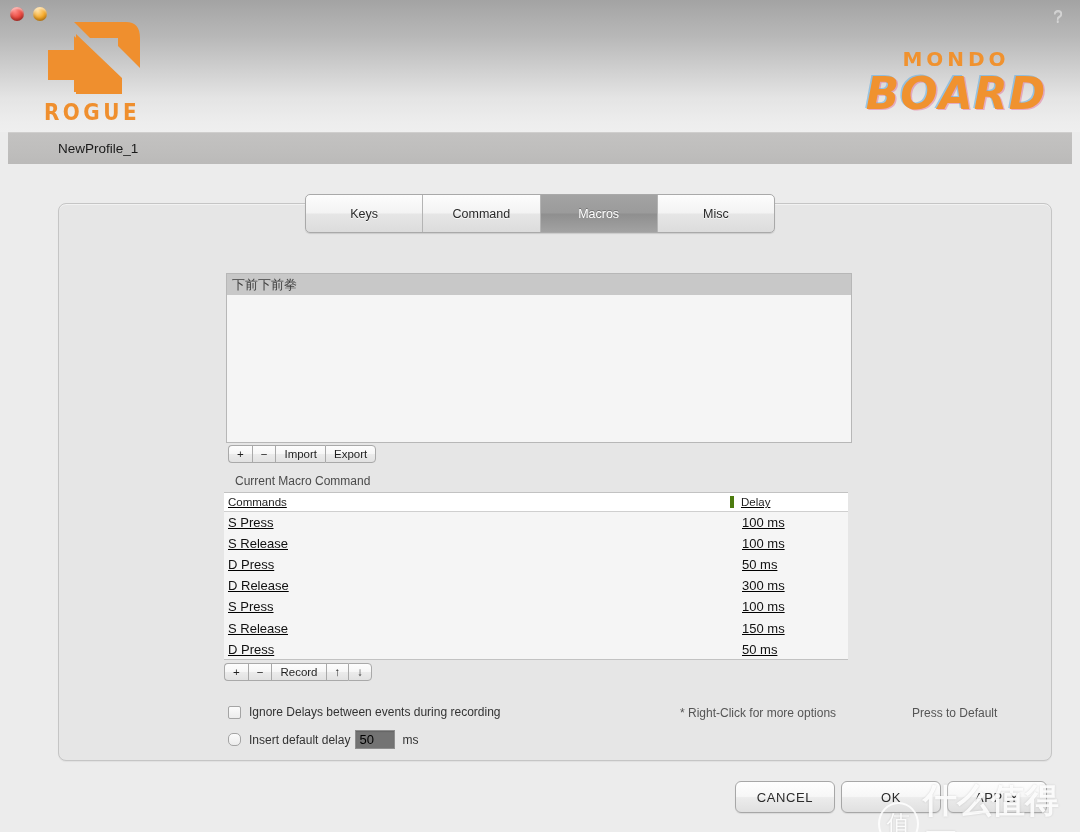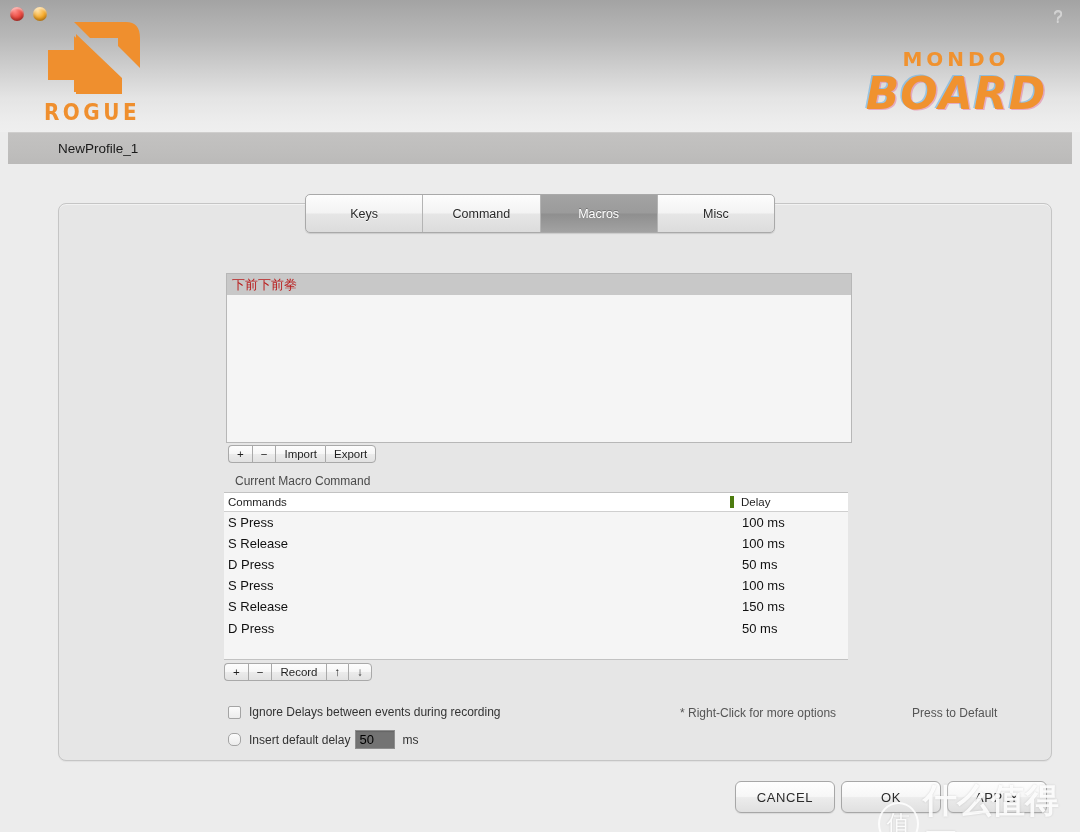--- a/index.html
+++ b/index.html
@@ -147,21 +147,21 @@
     display: flex; align-items: center;
     font-size: 11.5px;
     color: #202020;
     padding-left: 5px;
   }
   .macro-row {
     height: 21px;
     display: flex; align-items: center;
     padding-left: 5px;
     font-size: 13px;
-    color: #b91c1c;
+    color: #404040;
     font-family: "DejaVu Sans", sans-serif;
   }
   .macro-row.selected { background: #c8c8c8; }
 
   
   .btnbar { position: absolute; display: flex; }
   .sbtn {
     height: 18px;
     min-width: 18px;
     padding: 0 8px;
@@ -189,20 +189,21 @@
 
   
   .cmd-table {
     position: absolute;
     left: 224px; top: 492px;
     width: 624px; height: 168px;
     border-top: 1px solid #c2c2c2;
     border-bottom: 1px solid #c2c2c2;
     background: #f5f5f5;
     overflow: hidden;
+    text-decoration: underline;
   }
   .cmd-header {
     height: 19px;
     background: #ffffff;
     border-bottom: 1px solid #cfcfcf;
     display: flex; align-items: center;
     font-size: 11.5px;
     color: #1e1e1e;
     position: relative;
   }
@@ -375,20 +376,24 @@
   </div>
   <div class="cmd-row">
     <div class="c-cmd">S Release</div>
     <div class="c-delay">100 ms</div>
   </div>
   <div class="cmd-row">
     <div class="c-cmd">D Press</div>
     <div class="c-delay">50 ms</div>
   </div>
   <div class="cmd-row">
+    <div class="c-cmd">D Release</div>
+    <div class="c-delay">300 ms</div>
+  </div>
+  <div class="cmd-row">
     <div class="c-cmd">S Press</div>
     <div class="c-delay">100 ms</div>
   </div>
   <div class="cmd-row">
     <div class="c-cmd">S Release</div>
     <div class="c-delay">150 ms</div>
   </div>
   <div class="cmd-row">
     <div class="c-cmd">D Press</div>
     <div class="c-delay">50 ms</div>

